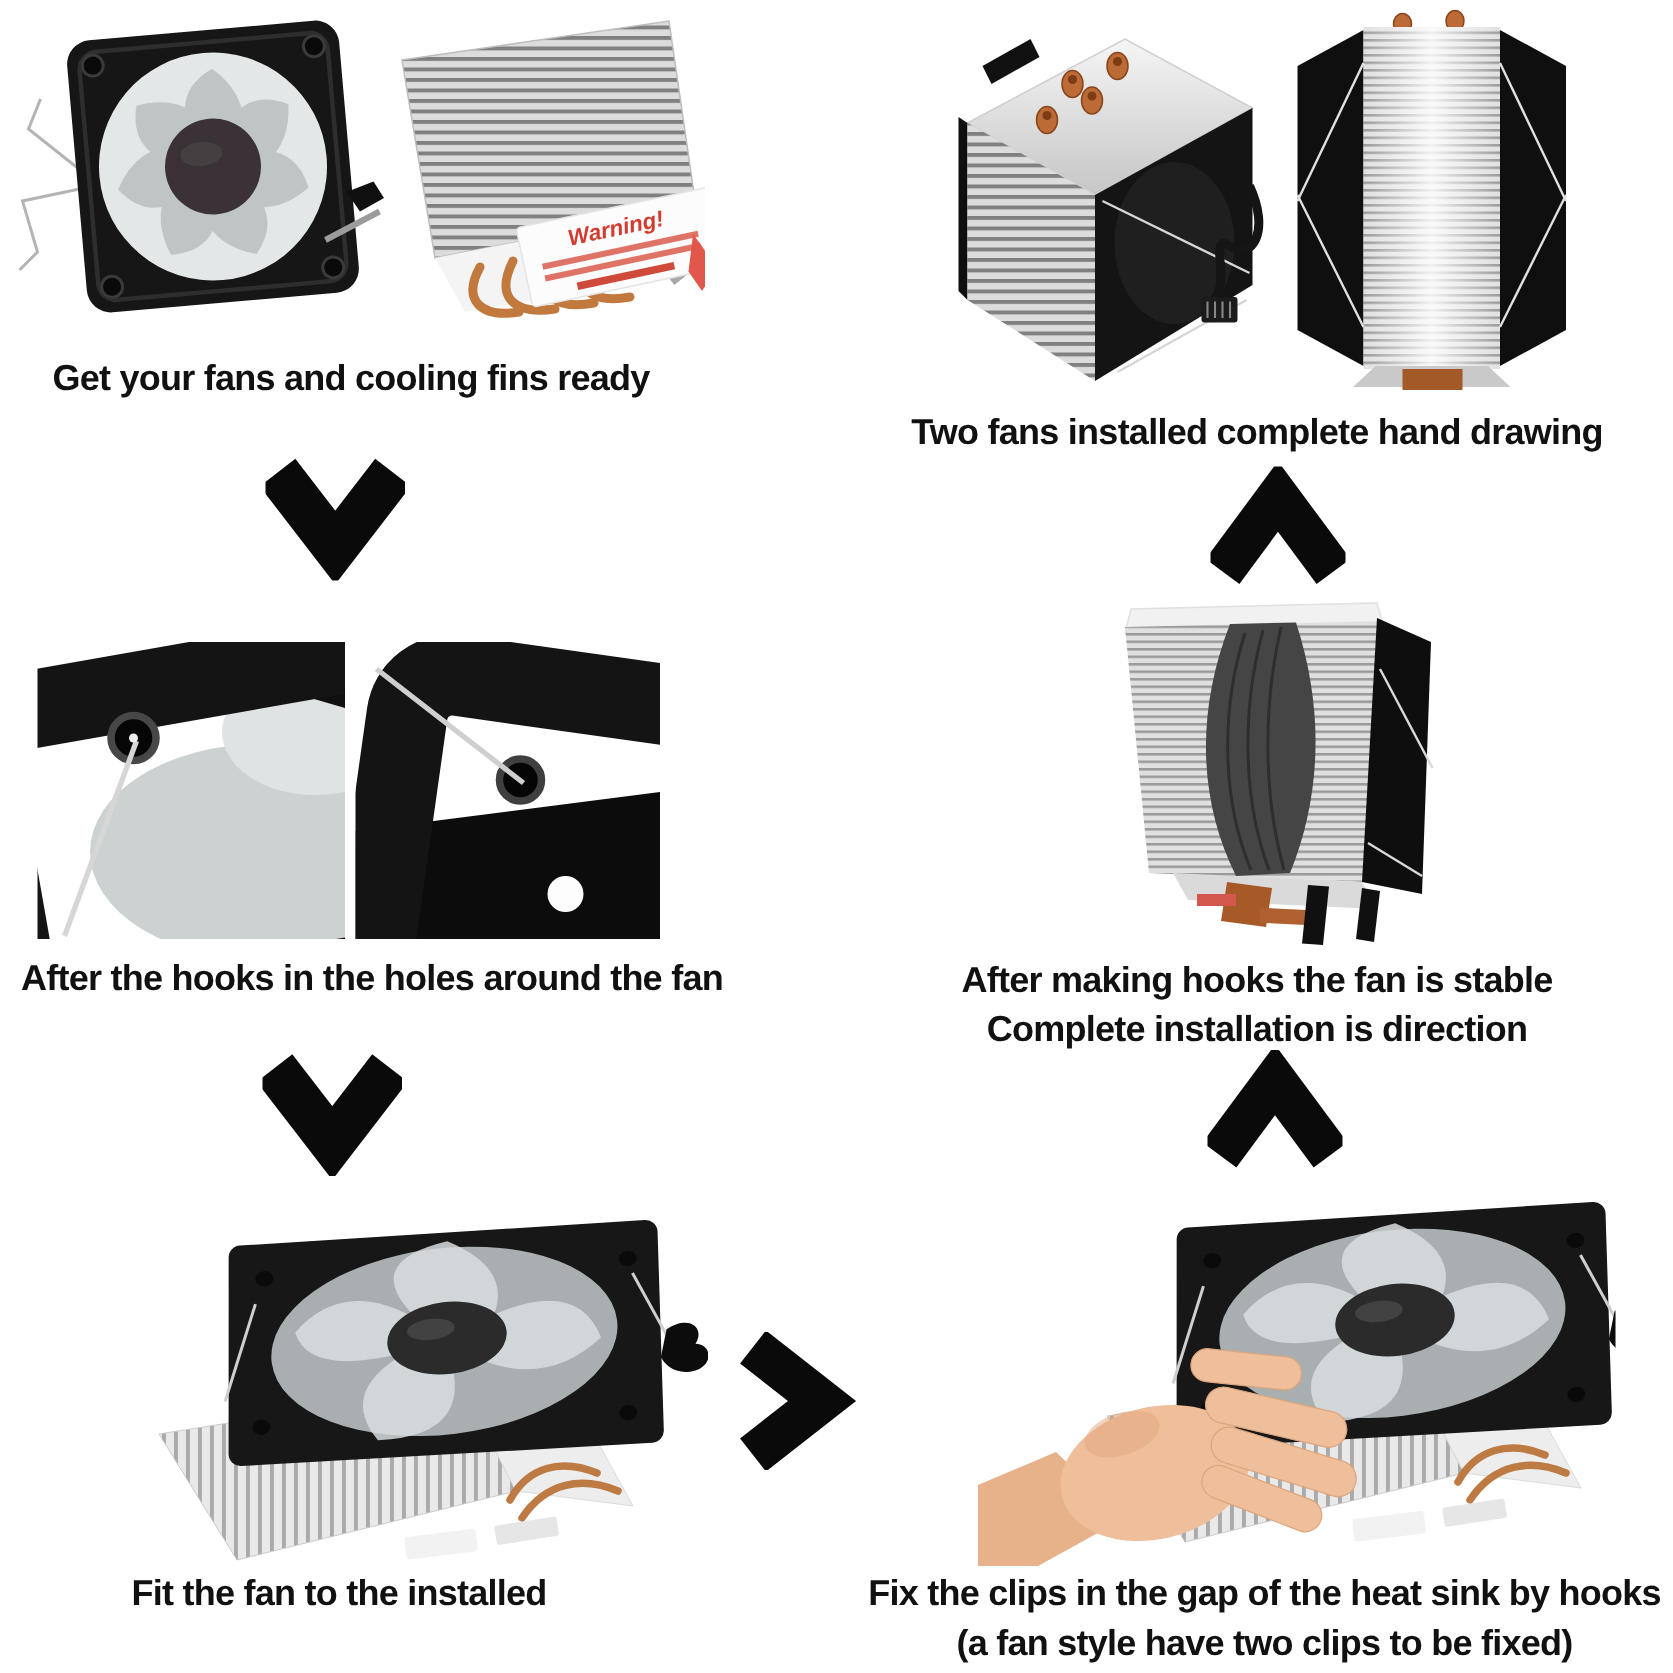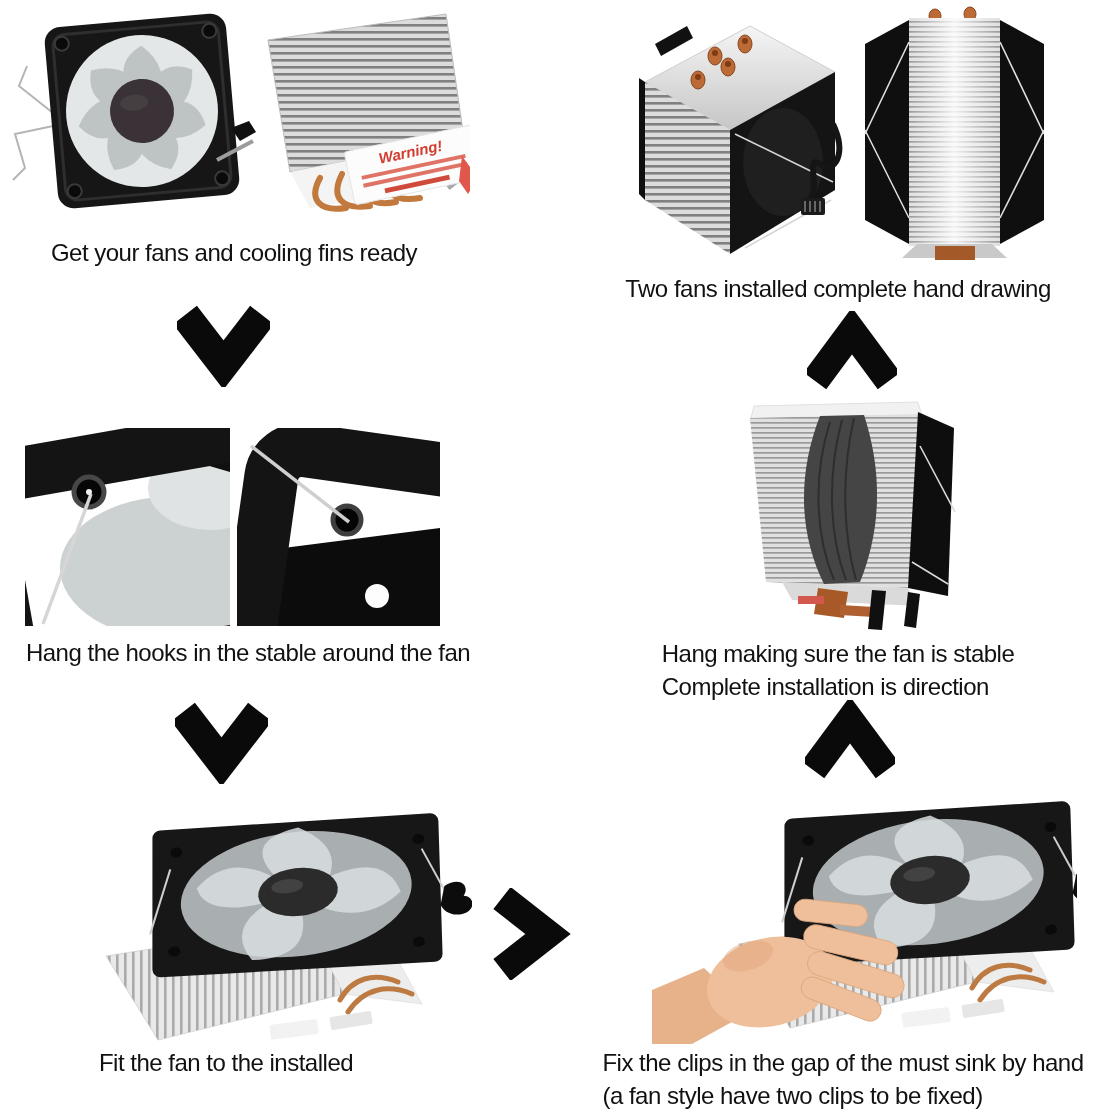--- a/index.html
+++ b/index.html
@@ -1,22 +1,22 @@
 <!DOCTYPE html>
 <html><head>
 <meta charset="utf-8">
 <style>
   html,body{margin:0;padding:0;background:#ffffff;}
   .stage{
     position:relative;width:1115px;height:1115px;background:#ffffff;
     overflow:hidden;font-family:"Liberation Sans",sans-serif;
   }
   .caption{
-    position:absolute;transform:translateX(-50%);
-    color:#111111;font-weight:normal;font-size:24px;letter-spacing:-0.5px;
+    position:absolute;transform:translateX(-50%);text-align:center;
+    color:#111111;font-weight:bold;font-size:24px;letter-spacing:-0.5px;
     line-height:33px;white-space:nowrap;
   }
   figure.photo{position:absolute;margin:0;padding:0;}
   figure.photo svg{width:100%;height:100%;display:block;}
   .arrow{position:absolute;}
   .arrow svg{width:100%;height:100%;display:block;}
   .defsonly{position:absolute;width:0;height:0;overflow:hidden;}
 </style>
 </head>
 <body>
@@ -171,21 +171,21 @@
         <polygon points="212,126 415,100 415,198 212,198" fill="#0c0c0c"></polygon>
         <rect x="240" y="30" width="300" height="220" rx="30" fill="none" stroke="#141414" stroke-width="54" transform="rotate(8 330 100)"></rect>
         <circle cx="352" cy="168" r="12" fill="#fdfdfd"></circle>
         <circle cx="322" cy="92" r="14" fill="#050505" stroke="#3f3f3f" stroke-width="5"></circle>
         <line x1="226" y1="18" x2="324" y2="94" stroke="#cfcfcf" stroke-width="3.5"></line>
       </g>
     </svg>
   </figure>
 
   <div class="caption" style="left:248px;top:636px">
-    <div>Hang the hooks in the stable around the fan</div>
+    <div>After the hooks in the holes around the fan</div>
   </div>
 
   <div class="arrow" style="left:175px;top:700px;width:93px;height:84px">
     <svg viewBox="0 0 93 84">
         <path d="M8,12 L46.5,62 L85,12" fill="none" stroke="#0a0a0a" stroke-width="30"></path>
       </svg>
   </div>
 
   <figure class="photo" style="left:92px;top:788px;width:380px;height:258px">
     <svg viewBox="0 0 380 258">
@@ -284,21 +284,21 @@
       <polygon points="60,190 186,196 196,214 70,208" fill="#dadada"></polygon>
       <path d="M96,196 l30,4 l-4,26 l-30,-4 z" fill="#a75a28"></path>
       <rect x="118" y="214" width="34" height="10" fill="#b06030" transform="rotate(3 135 219)"></rect>
       <rect x="76" y="204" width="26" height="8" fill="#d4574d"></rect>
       <polygon points="150,198 164,199 160,238 146,237" fill="#101010"></polygon>
       <polygon points="186,200 198,202 194,236 182,234" fill="#101010"></polygon>
     </svg>
   </figure>
 
   <div class="caption" style="left:838px;top:637px">
-    <div>Hang making sure the fan is stable</div>
+    <div>After making hooks the fan is stable</div>
     <div>Complete installation is direction</div>
   </div>
 
   <div class="arrow" style="left:805px;top:700px;width:90px;height:80px">
     <svg viewBox="0 0 90 80">
         <path d="M8,70 L45,20 L82,70" fill="none" stroke="#0a0a0a" stroke-width="28"></path>
       </svg>
   </div>
 
   <figure class="photo" style="left:652px;top:782px;width:425px;height:262px">
@@ -312,17 +312,17 @@
           <rect x="152" y="152" width="96" height="24" rx="12" transform="rotate(13 152 164)"></rect>
           <rect x="156" y="178" width="100" height="24" rx="12" transform="rotate(17 156 190)"></rect>
           <rect x="150" y="203" width="84" height="22" rx="11" transform="rotate(21 150 214)"></rect>
         </g>
         <ellipse cx="96" cy="186" rx="26" ry="14" fill="#e2a87e" opacity="0.5" transform="rotate(-18 96 186)"></ellipse>
       </g>
     </svg>
   </figure>
 
   <div class="caption" style="left:843px;top:1046px">
-    <div>Fix the clips in the gap of the must sink by hand</div>
+    <div>Fix the clips in the gap of the heat sink by hooks</div>
     <div>(a fan style have two clips to be fixed)</div>
   </div>
 
 </div>
 
 </body></html>

